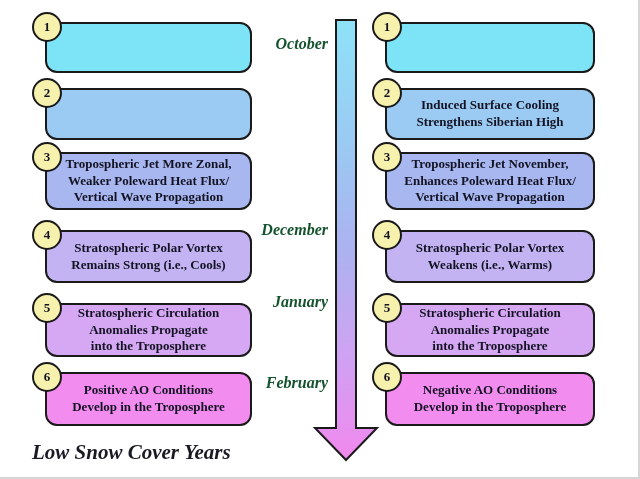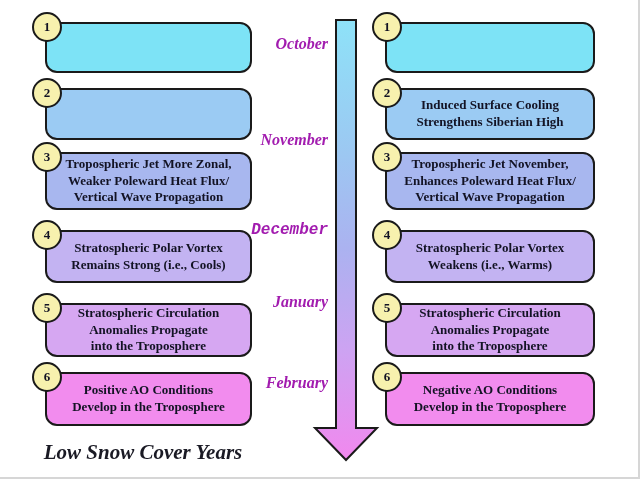--- a/index.html
+++ b/index.html
@@ -20,25 +20,25 @@
     color:#131324;padding:1px 6px;
   }
   .badge{
     position:absolute;left:-15px;top:-12px;width:26px;height:26px;
     background:#f7f1ae;border:2px solid #1a1a1a;border-radius:50%;
     display:flex;align-items:center;justify-content:center;
     font-weight:bold;font-size:13px;color:#131324;z-index:3;
   }
   .month{
     position:absolute;left:218px;width:110px;text-align:right;
-    font-style:italic;font-weight:bold;font-size:16px;color:#a21caf;
+    font-style:italic;font-weight:bold;font-size:16px;color:#14532d;
     line-height:20px;
   }
   .caption{
-    position:absolute;width:222px;text-align:center;
+    position:absolute;width:222px;text-align:left;
     font-style:italic;font-weight:bold;font-size:21px;color:#1a1a24;
     line-height:24px;top:440px;
   }
   #arrow-svg{position:absolute;left:304px;top:17px;z-index:1;}
 </style>
 </head>
 <body>
 
 <div id="stage">
 
@@ -65,22 +65,21 @@
 Anomalies Propagate
 into the Troposphere</span>
   </div>
   <div class="step" style="left: 45px; top: 372px; width: 207px; height: 54px; background-color: rgb(242, 140, 238);">
     <span class="badge">6</span>
     <span class="step-text">Positive AO Conditions
 Develop in the Troposphere</span>
   </div>
 
   <div class="month" style="top:34px;">October</div>
-  <div class="month" style="top:130px;">November</div>
-  <div class="month" style="top:220px;font-family:Liberation Mono, monospace;">December</div>
+  <div class="month" style="top:220px;">December</div>
   <div class="month" style="top:292px;">January</div>
   <div class="month" style="top:373px;">February</div>
 
   <svg id="arrow-svg" width="84" height="450" viewBox="0 0 84 450" aria-hidden="true">
     <defs>
       <linearGradient id="arrowGrad" x1="0" y1="0" x2="0" y2="1">
         <stop offset="0%" stop-color="#8ee2f8"></stop>
         <stop offset="30%" stop-color="#9cc8f2"></stop>
         <stop offset="52%" stop-color="#abb2f0"></stop>
         <stop offset="75%" stop-color="#cda3f2"></stop>

